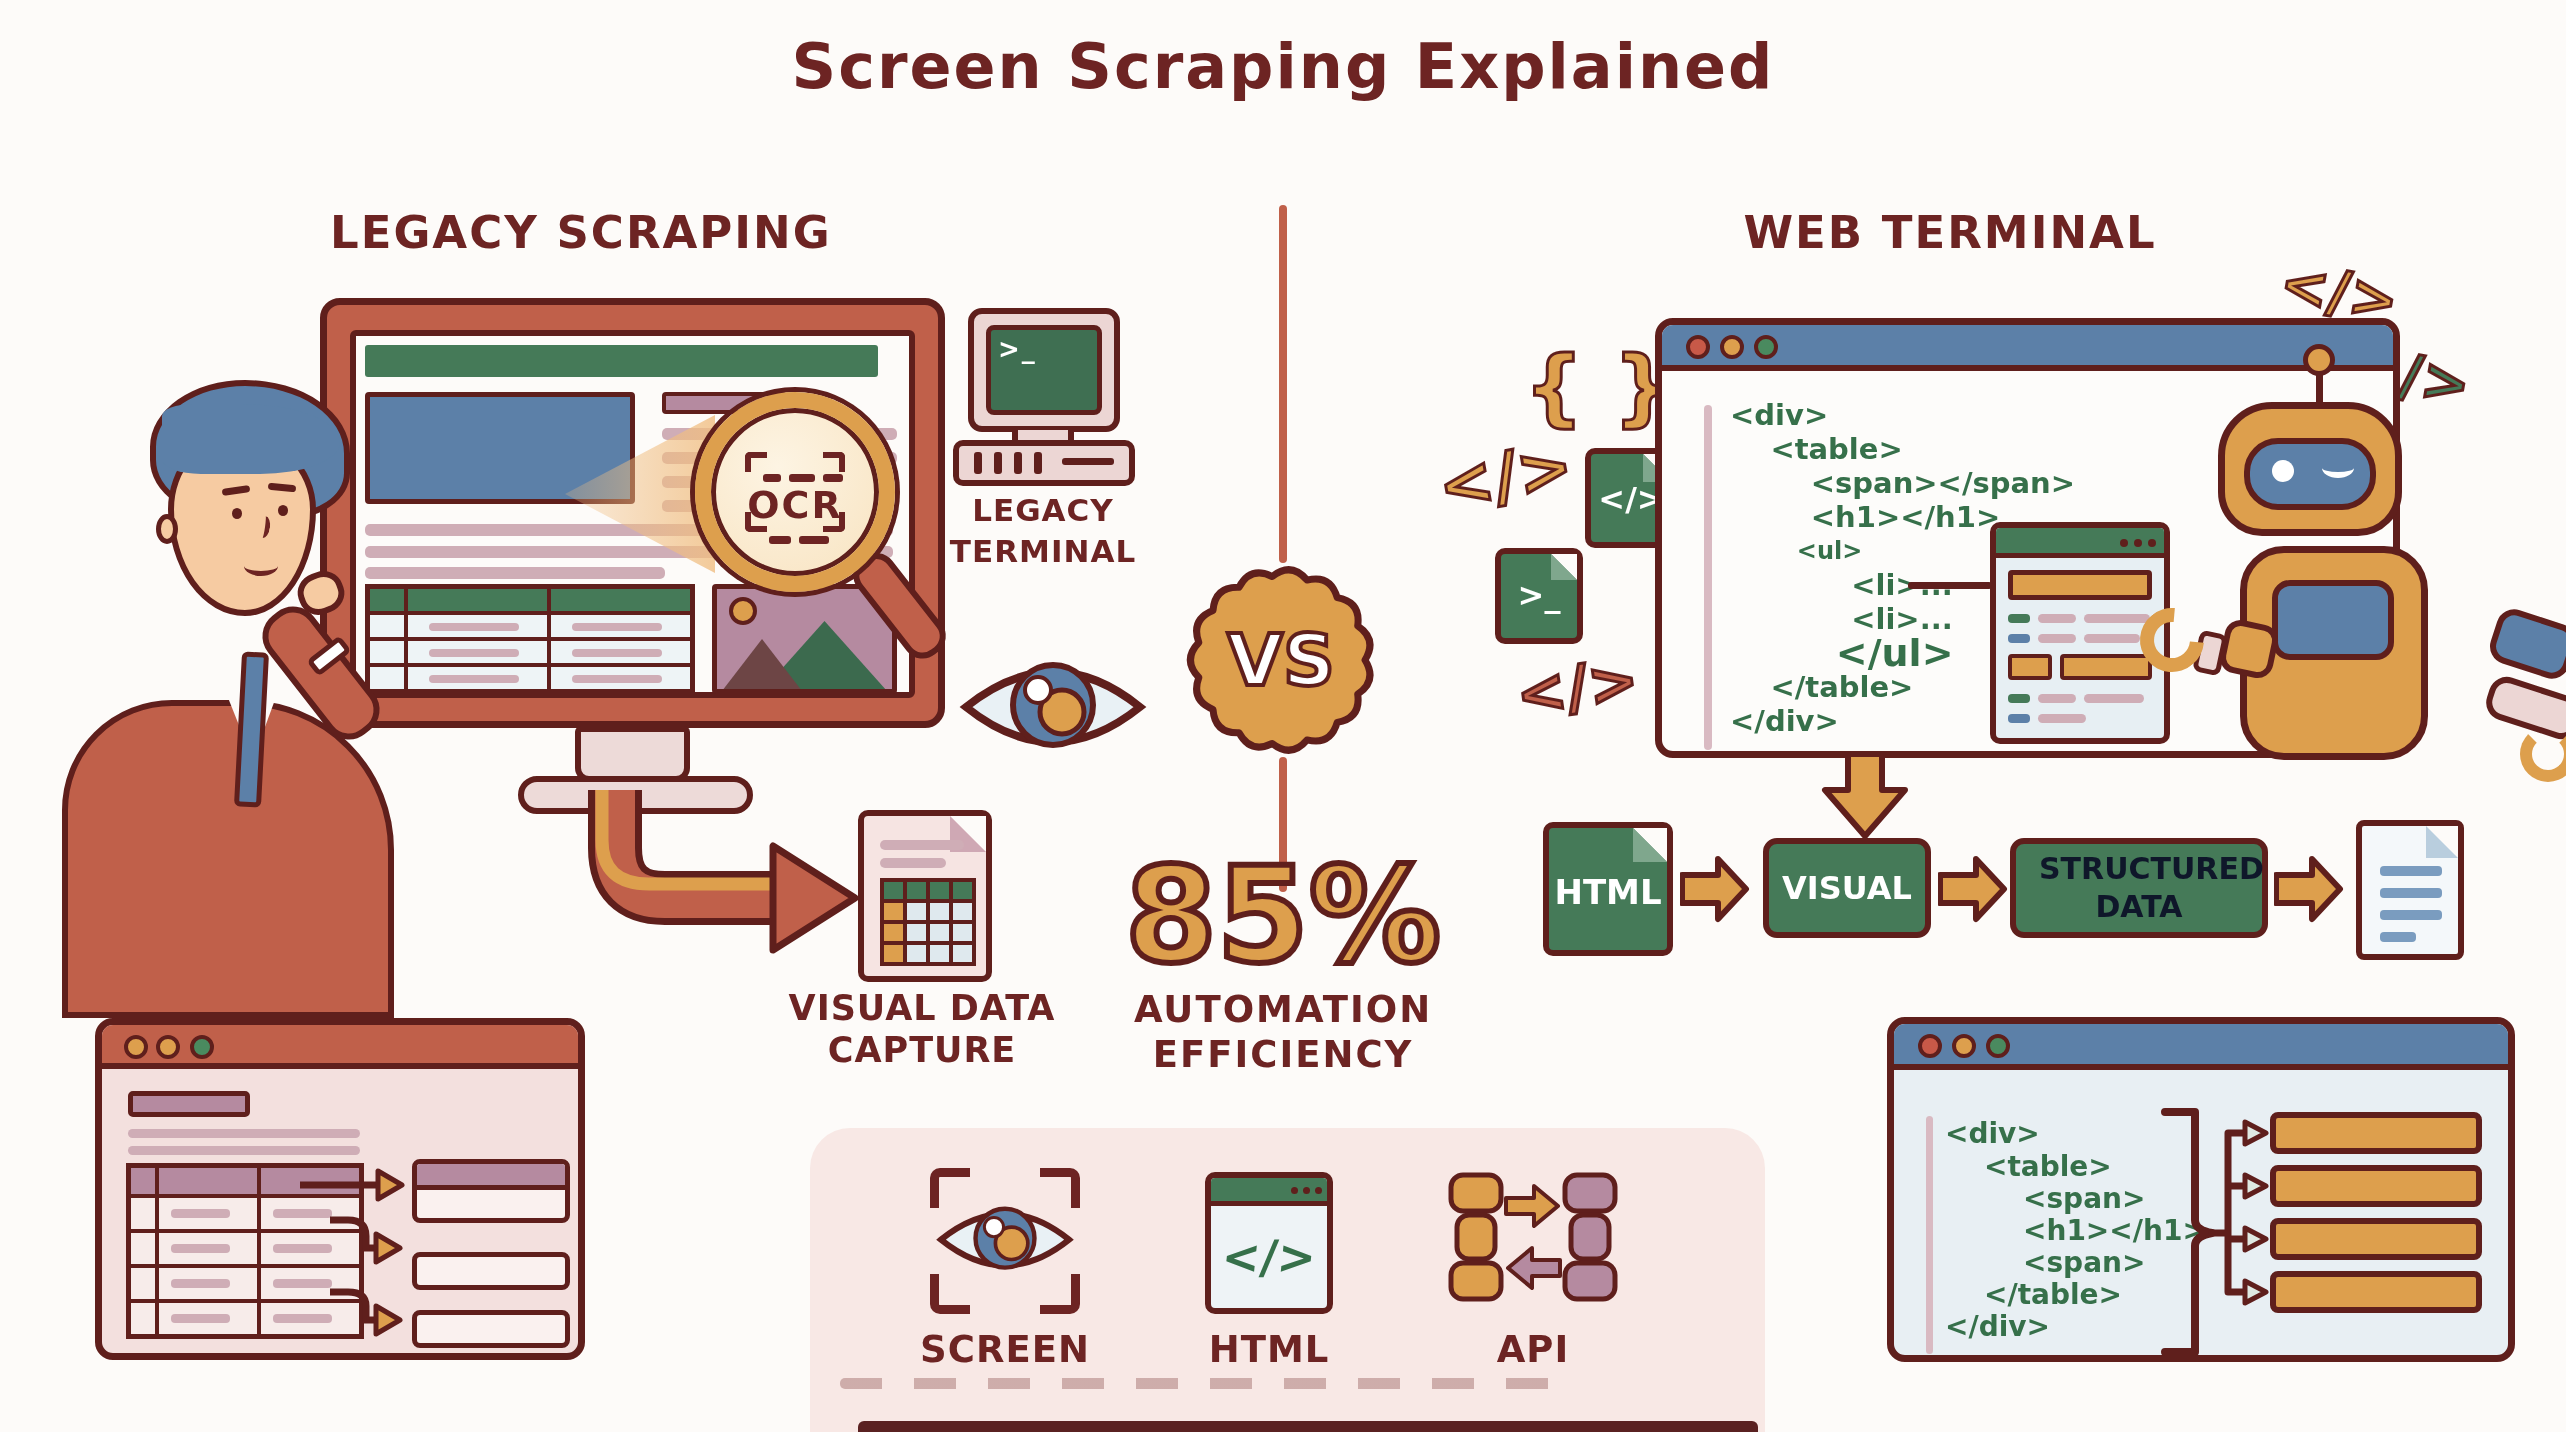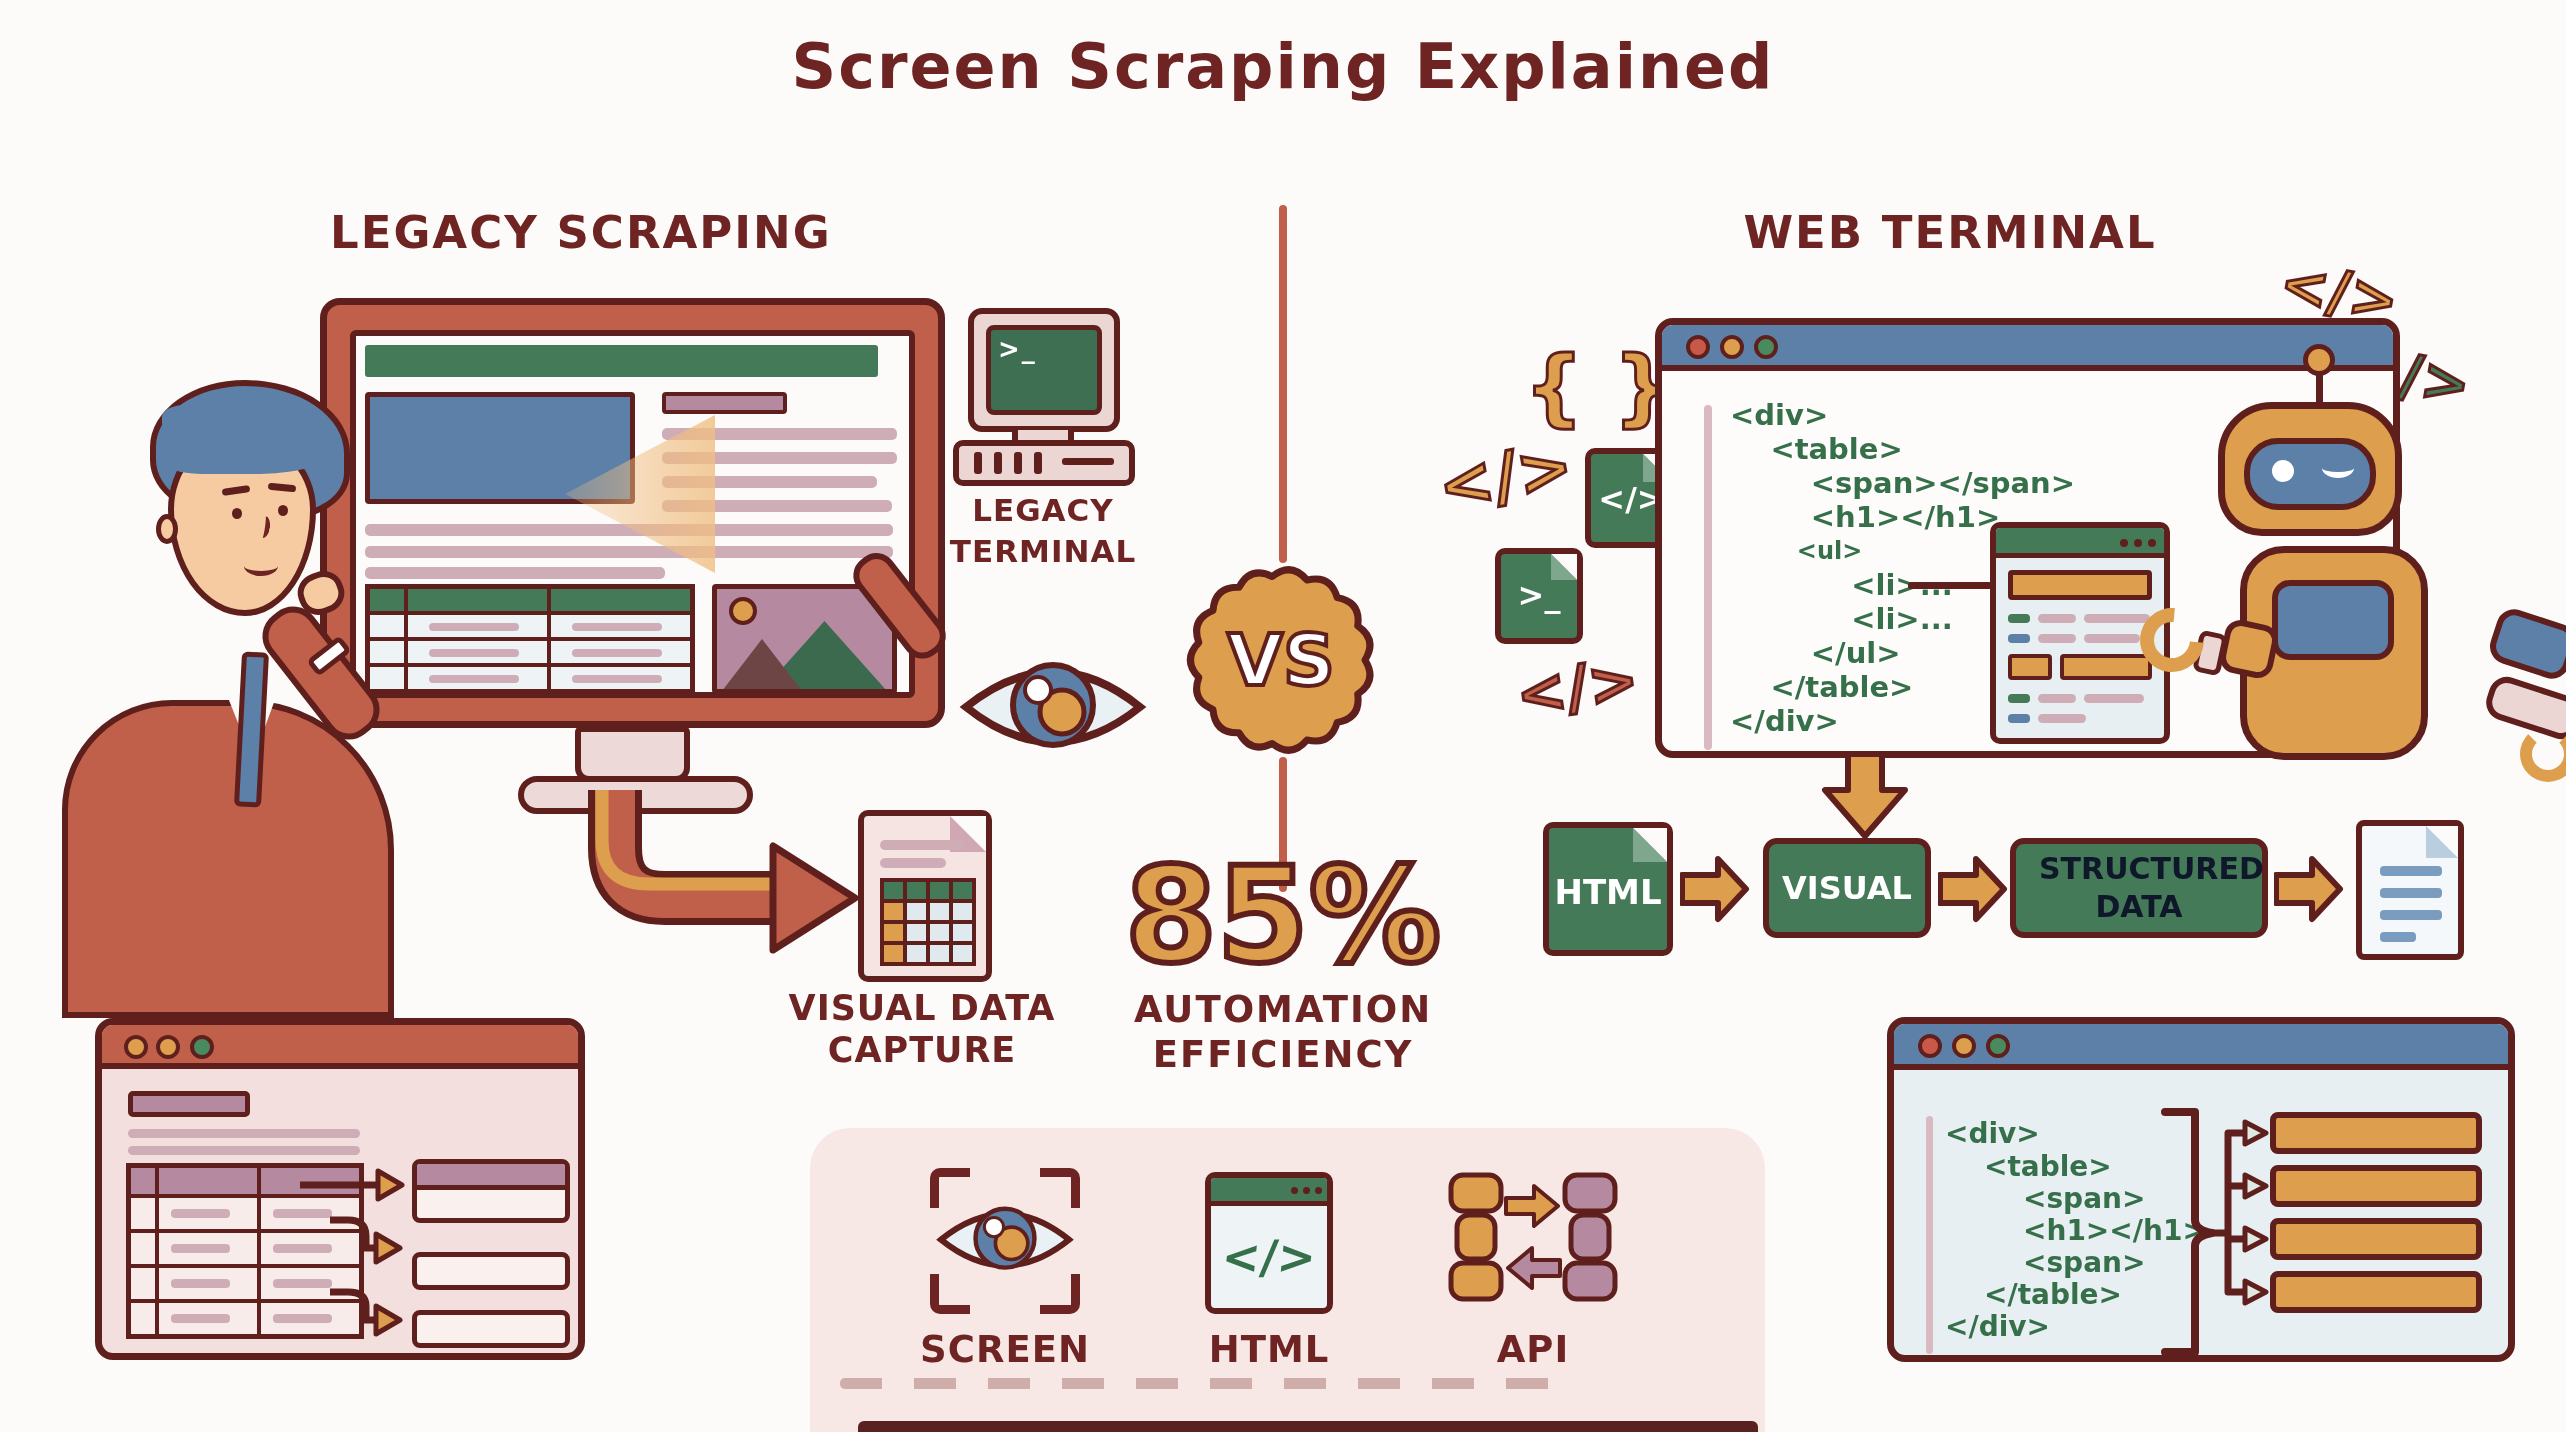--- a/index.html
+++ b/index.html
@@ -86,20 +86,34 @@
   <div class="a b5" style="left:712px;top:584px;width:185px;height:110px;background:var(--mv);border-radius:4px;overflow:hidden;">
     <div class="a" style="left:45px;top:32px;width:125px;height:70px;background:#3c6a4e;clip-path:polygon(50% 0,100% 100%,0 100%);"></div>
     <div class="a" style="left:5px;top:50px;width:80px;height:52px;background:#6d4545;clip-path:polygon(50% 0,100% 100%,0 100%);"></div>
     <div class="a b4" style="left:12px;top:8px;width:28px;height:28px;background:var(--org);border-radius:50%;"></div>
   </div>
 
   <div class="a" style="left:565px;top:415px;width:150px;height:158px;background:linear-gradient(90deg,rgba(240,190,130,.25),rgba(240,190,130,.8));clip-path:polygon(0 50%,100% 0,100% 100%);"></div>
 
   <div class="a b6" style="left:848px;top:556px;width:44px;height:120px;background:var(--ter);border-radius:20px;transform:rotate(-38deg);transform-origin:50% 10%;"></div>
 
+  <div class="a" style="left:695px;top:392px;width:200px;height:200px;border-radius:50%;border:16px solid var(--org);
+              background:radial-gradient(circle at 40% 35%,#fdf4e3,#f8e3c0);
+              box-shadow:0 0 0 5px var(--out), inset 0 0 0 5px var(--out);">
+    <div class="a" style="left:34px;top:44px;width:22px;height:20px;border-top:6px solid var(--mar);border-left:6px solid var(--mar);border-top-left-radius:5px;"></div>
+    <div class="a" style="right:34px;top:44px;width:22px;height:20px;border-top:6px solid var(--mar);border-right:6px solid var(--mar);border-top-right-radius:5px;"></div>
+    <div class="a" style="left:34px;bottom:44px;width:22px;height:20px;border-bottom:6px solid var(--mar);border-left:6px solid var(--mar);border-bottom-left-radius:5px;"></div>
+    <div class="a" style="right:34px;bottom:44px;width:22px;height:20px;border-bottom:6px solid var(--mar);border-right:6px solid var(--mar);border-bottom-right-radius:5px;"></div>
+    <div class="a" style="left:52px;top:66px;width:18px;height:8px;background:var(--mar);border-radius:3px;"></div>
+    <div class="a" style="left:78px;top:66px;width:26px;height:8px;background:var(--mar);border-radius:3px;"></div>
+    <div class="a" style="left:112px;top:66px;width:20px;height:8px;background:var(--mar);border-radius:3px;"></div>
+    <div class="lbl" style="left:0;width:168px;top:75px;font-size:38px;letter-spacing:2px;">OCR</div>
+    <div class="a" style="left:58px;top:128px;width:22px;height:8px;background:var(--mar);border-radius:3px;"></div>
+    <div class="a" style="left:88px;top:128px;width:30px;height:8px;background:var(--mar);border-radius:3px;"></div>
+  </div>
 
   <div class="a b6" style="left:575px;top:726px;width:115px;height:56px;background:#eddad8;border-radius:6px 6px 14px 14px;"></div>
   <div class="a b6" style="left:518px;top:776px;width:235px;height:38px;background:#eddad8;border-radius:19px;"></div>
 
   <div class="a" style="left:0;top:0;width:0;height:0;">
     <div class="a b6" style="left:62px;top:700px;width:332px;height:318px;background:var(--ter);border-radius:110px 150px 0 0;"></div>
     <div class="a" style="left:205px;top:640px;width:92px;height:120px;background:var(--bg);clip-path:polygon(0 0,100% 0,52% 100%);"></div>
     <div class="a b5" style="left:238px;top:652px;width:27px;height:155px;background:var(--blu);border-radius:6px;transform:rotate(3deg);"></div>
     <div class="a b6" style="left:150px;top:380px;width:200px;height:140px;background:var(--blu);border-radius:50% 55% 35% 45%;"></div>
     <div class="a b6" style="left:168px;top:432px;width:148px;height:184px;background:var(--skin);border-radius:46% 54% 48% 52% / 42% 42% 58% 58%;"></div>
@@ -233,21 +247,21 @@
     <div class="dot" style="left:92px;top:10px;background:#4a8a5f;"></div>
     <div class="a" style="left:42px;top:80px;width:8px;height:345px;background:#d9bac2;border-radius:4px;"></div>
   </div>
   <div class="code" style="left:1730px;top:398px;font-size:29px;">&lt;div&gt;</div>
   <div class="code" style="left:1730px;top:432px;font-size:29px;">    &lt;table&gt;</div>
   <div class="code" style="left:1730px;top:466px;font-size:29px;">        &lt;span&gt;&lt;/span&gt;</div>
   <div class="code" style="left:1730px;top:500px;font-size:29px;">        &lt;h1&gt;&lt;/h1&gt;</div>
   <div class="code" style="left:1730px;top:534px;font-size:24px;">        &lt;ul&gt;</div>
   <div class="code" style="left:1730px;top:568px;font-size:29px;">            &lt;li&gt;...</div>
   <div class="code" style="left:1730px;top:602px;font-size:29px;">            &lt;li&gt;...</div>
-  <div class="code" style="left:1730px;top:636px;font-size:29px;">        &lt;/ul&gt;</div>
+  <div class="code" style="left:1730px;top:636px;font-size:38px;">        &lt;/ul&gt;</div>
   <div class="code" style="left:1730px;top:670px;font-size:29px;">    &lt;/table&gt;</div>
   <div class="code" style="left:1730px;top:704px;font-size:29px;">&lt;/div&gt;</div>
   <div class="a" style="left:1908px;top:582px;width:84px;height:7px;background:var(--out);border-radius:3px;"></div>
 
   <div class="a b6" style="left:1990px;top:522px;width:180px;height:222px;background:#e7eff3;border-radius:10px;overflow:hidden;">
     <div class="a" style="left:0;top:0;right:0;height:30px;background:var(--grn);border-bottom:5px solid var(--out);"></div>
     <div class="a" style="left:124px;top:11px;width:8px;height:8px;border-radius:50%;background:var(--out);"></div>
     <div class="a" style="left:138px;top:11px;width:8px;height:8px;border-radius:50%;background:var(--out);"></div>
     <div class="a" style="left:152px;top:11px;width:8px;height:8px;border-radius:50%;background:var(--out);"></div>
     <div class="a b5" style="left:12px;top:42px;width:144px;height:30px;background:var(--org);border-radius:4px;"></div>

